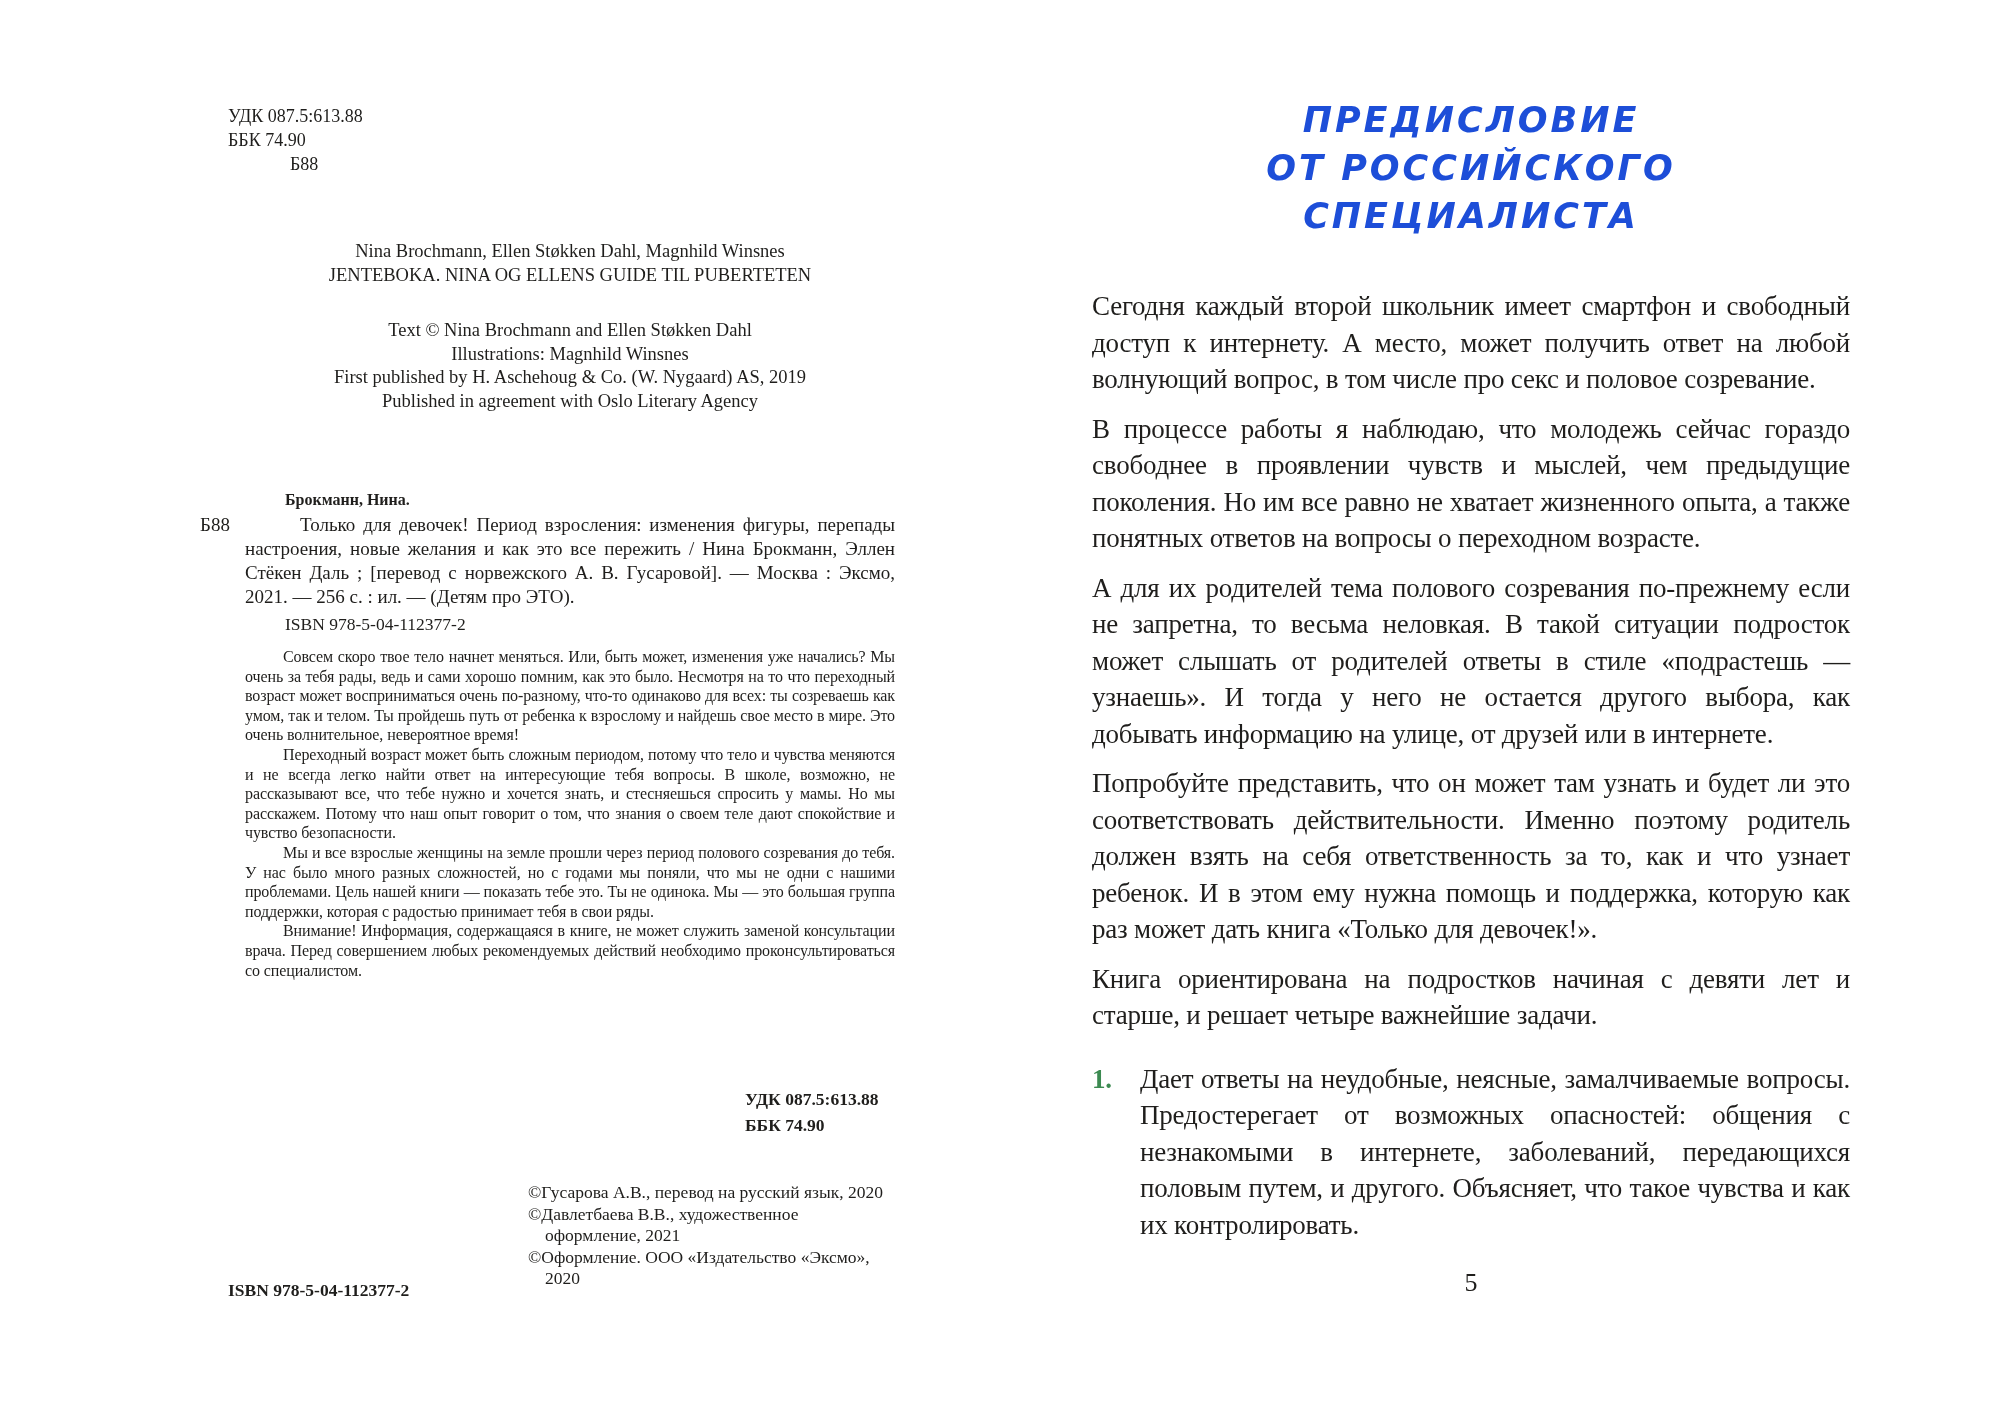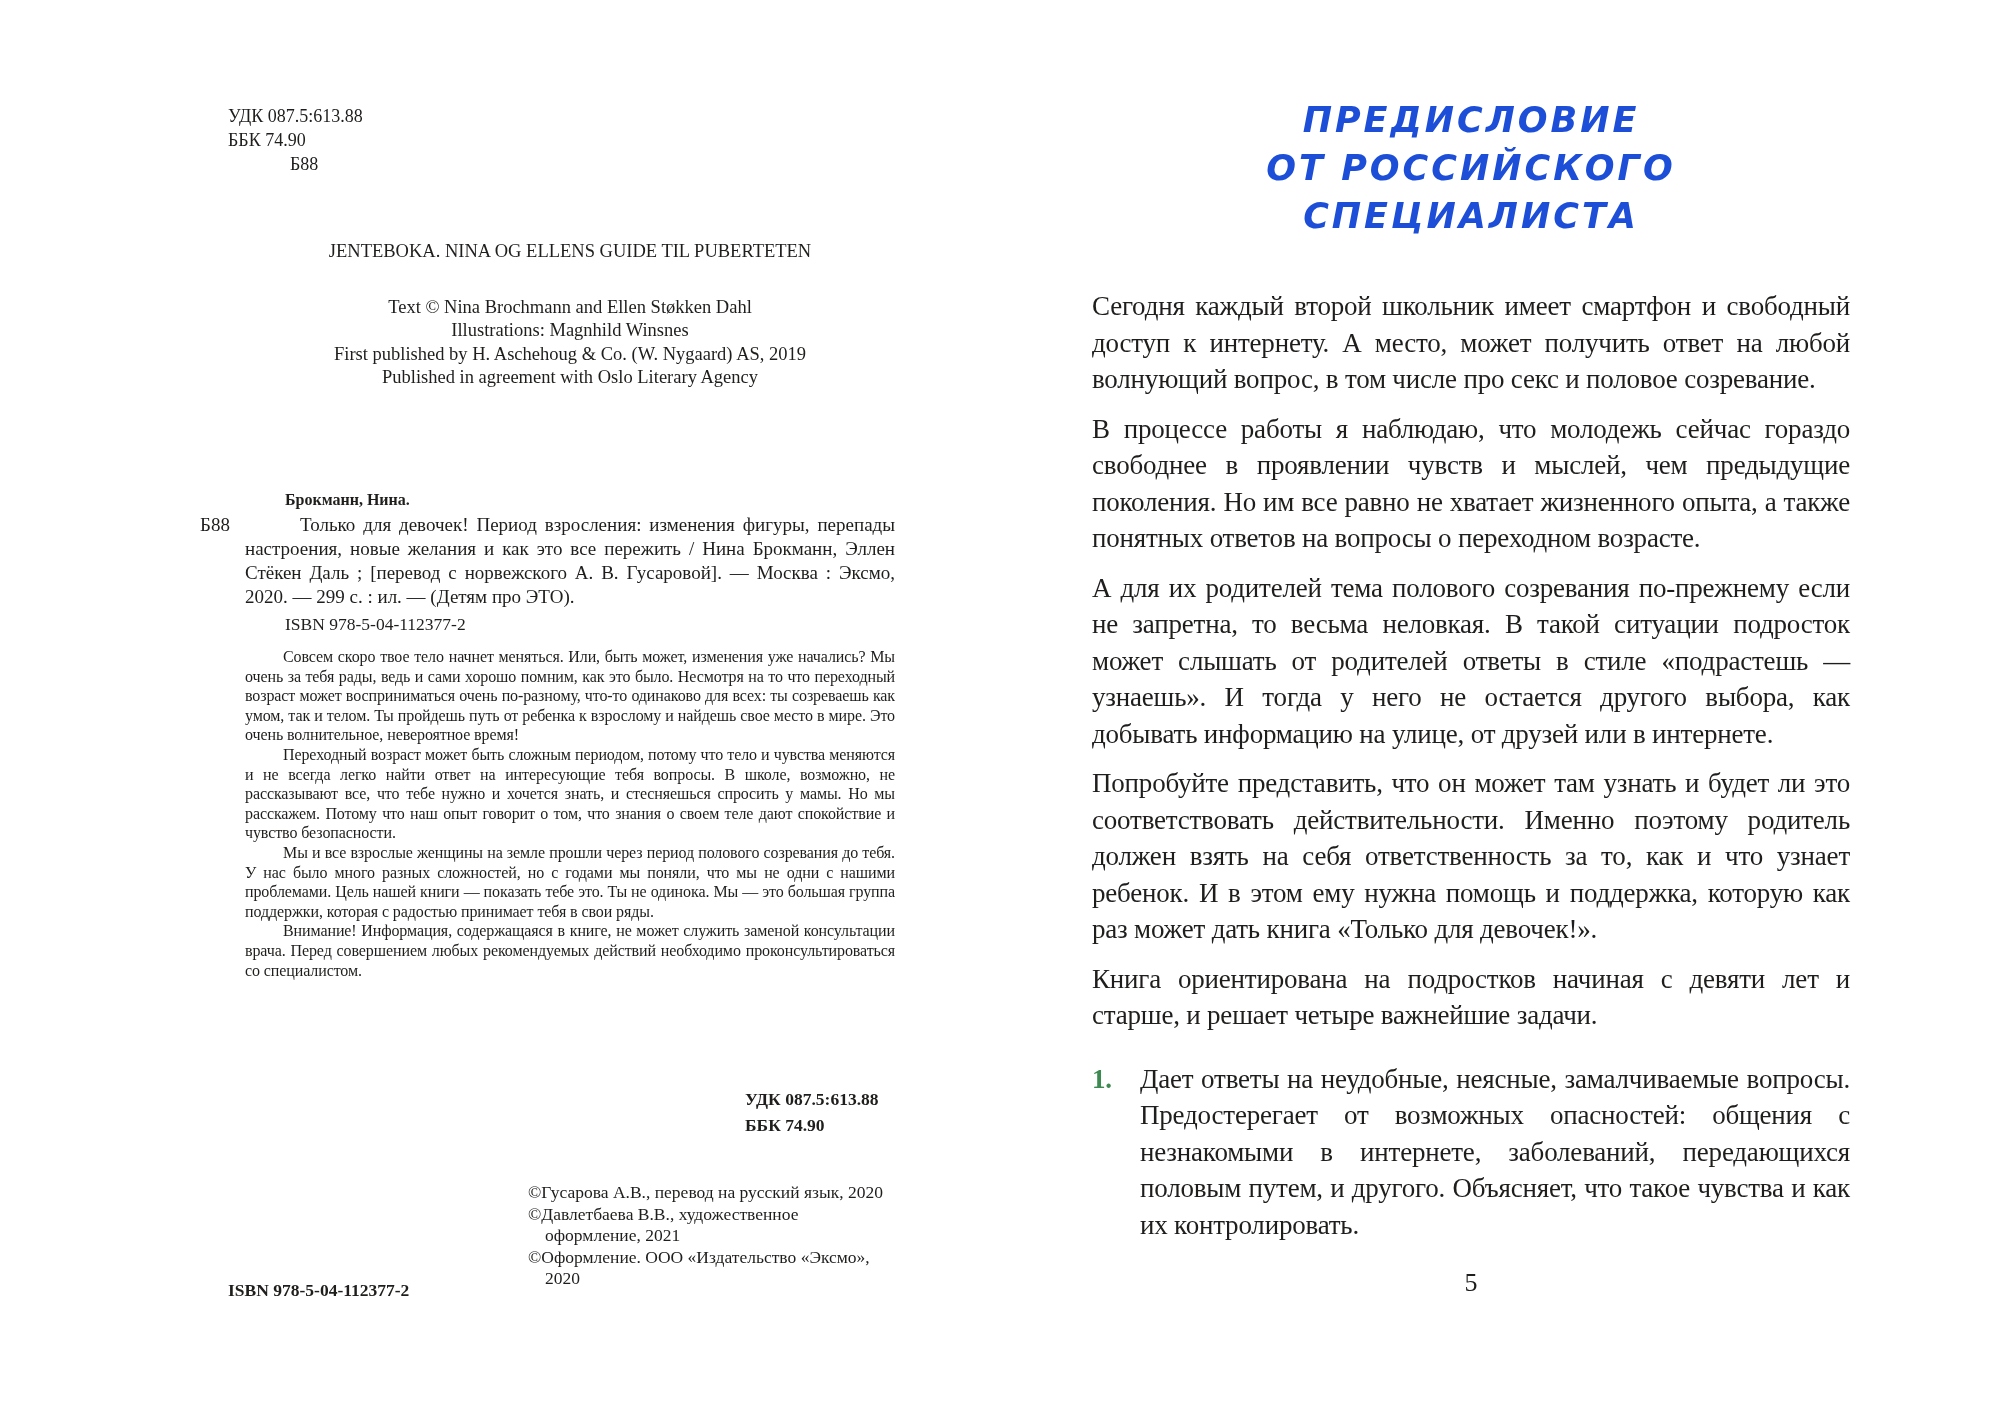--- a/index.html
+++ b/index.html
@@ -59,33 +59,34 @@
 
   <section class="page left">
 
     <div class="udk-top">
       <div>УДК 087.5:613.88</div>
       <div>ББК 74.90</div>
       <div class="code-line">Б88</div>
     </div>
 
     <div class="title-block">
+      <div>Nina Brochmann, Ellen Støkken Dahl, Magnhild Winsnes</div>
       <div>JENTEBOKA. NINA OG ELLENS GUIDE TIL PUBERTETEN</div>
       <div class="gap"></div>
       <div>Text © Nina Brochmann and Ellen Støkken Dahl</div>
       <div>Illustrations: Magnhild Winsnes</div>
       <div>First published by H. Aschehoug &amp; Co. (W. Nygaard) AS, 2019</div>
       <div>Published in agreement with Oslo Literary Agency</div>
     </div>
 
     <div class="catalog">
       <div class="cat-author">Брокманн, Нина.</div>
       <p class="cat-record">
         <span class="cat-code">Б88</span>
-        <span>Только для девочек! Период взросления: изменения фигуры, перепады настроения, новые желания и как это все пережить / Нина Брокманн, Эллен Стёкен Даль ; [перевод с норвежского А. В. Гусаровой]. — Москва : Эксмо, 2020. — 299 с. : ил. — (Детям про ЭТО).</span>
+        <span>Только для девочек! Период взросления: изменения фигуры, перепады настроения, новые желания и как это все пережить / Нина Брокманн, Эллен Стёкен Даль ; [перевод с норвежского А. В. Гусаровой]. — Москва : Эксмо, 2021. — 256 с. : ил. — (Детям про ЭТО).</span>
       </p>
       <div class="cat-isbn">ISBN 978-5-04-112377-2</div>
       <p class="annot">Совсем скоро твое тело начнет меняться. Или, быть может, изменения уже начались? Мы очень за тебя рады, ведь и сами хорошо помним, как это было. Несмотря на то что переходный возраст может восприниматься очень по-разному, что-то одинаково для всех: ты созреваешь как умом, так и телом. Ты пройдешь путь от ребенка к взрослому и найдешь свое место в мире. Это очень волнительное, невероятное время!</p>
       <p class="annot">Переходный возраст может быть сложным периодом, потому что тело и чувства меняются и не всегда легко найти ответ на интересующие тебя вопросы. В школе, возможно, не рассказывают все, что тебе нужно и хочется знать, и стесняешься спросить у мамы. Но мы расскажем. Потому что наш опыт говорит о том, что знания о своем теле дают спокойствие и чувство безопасности.</p>
       <p class="annot">Мы и все взрослые женщины на земле прошли через период полового созревания до тебя. У нас было много разных сложностей, но с годами мы поняли, что мы не одни с нашими проблемами. Цель нашей книги — показать тебе это. Ты не одинока. Мы — это большая группа поддержки, которая с радостью принимает тебя в свои ряды.</p>
       <p class="annot">Внимание! Информация, содержащаяся в книге, не может служить заменой консультации врача. Перед совершением любых рекомендуемых действий необходимо проконсультироваться со специалистом.</p>
     </div>
 
     <div class="udk-bottom">
       <div>УДК 087.5:613.88</div>

